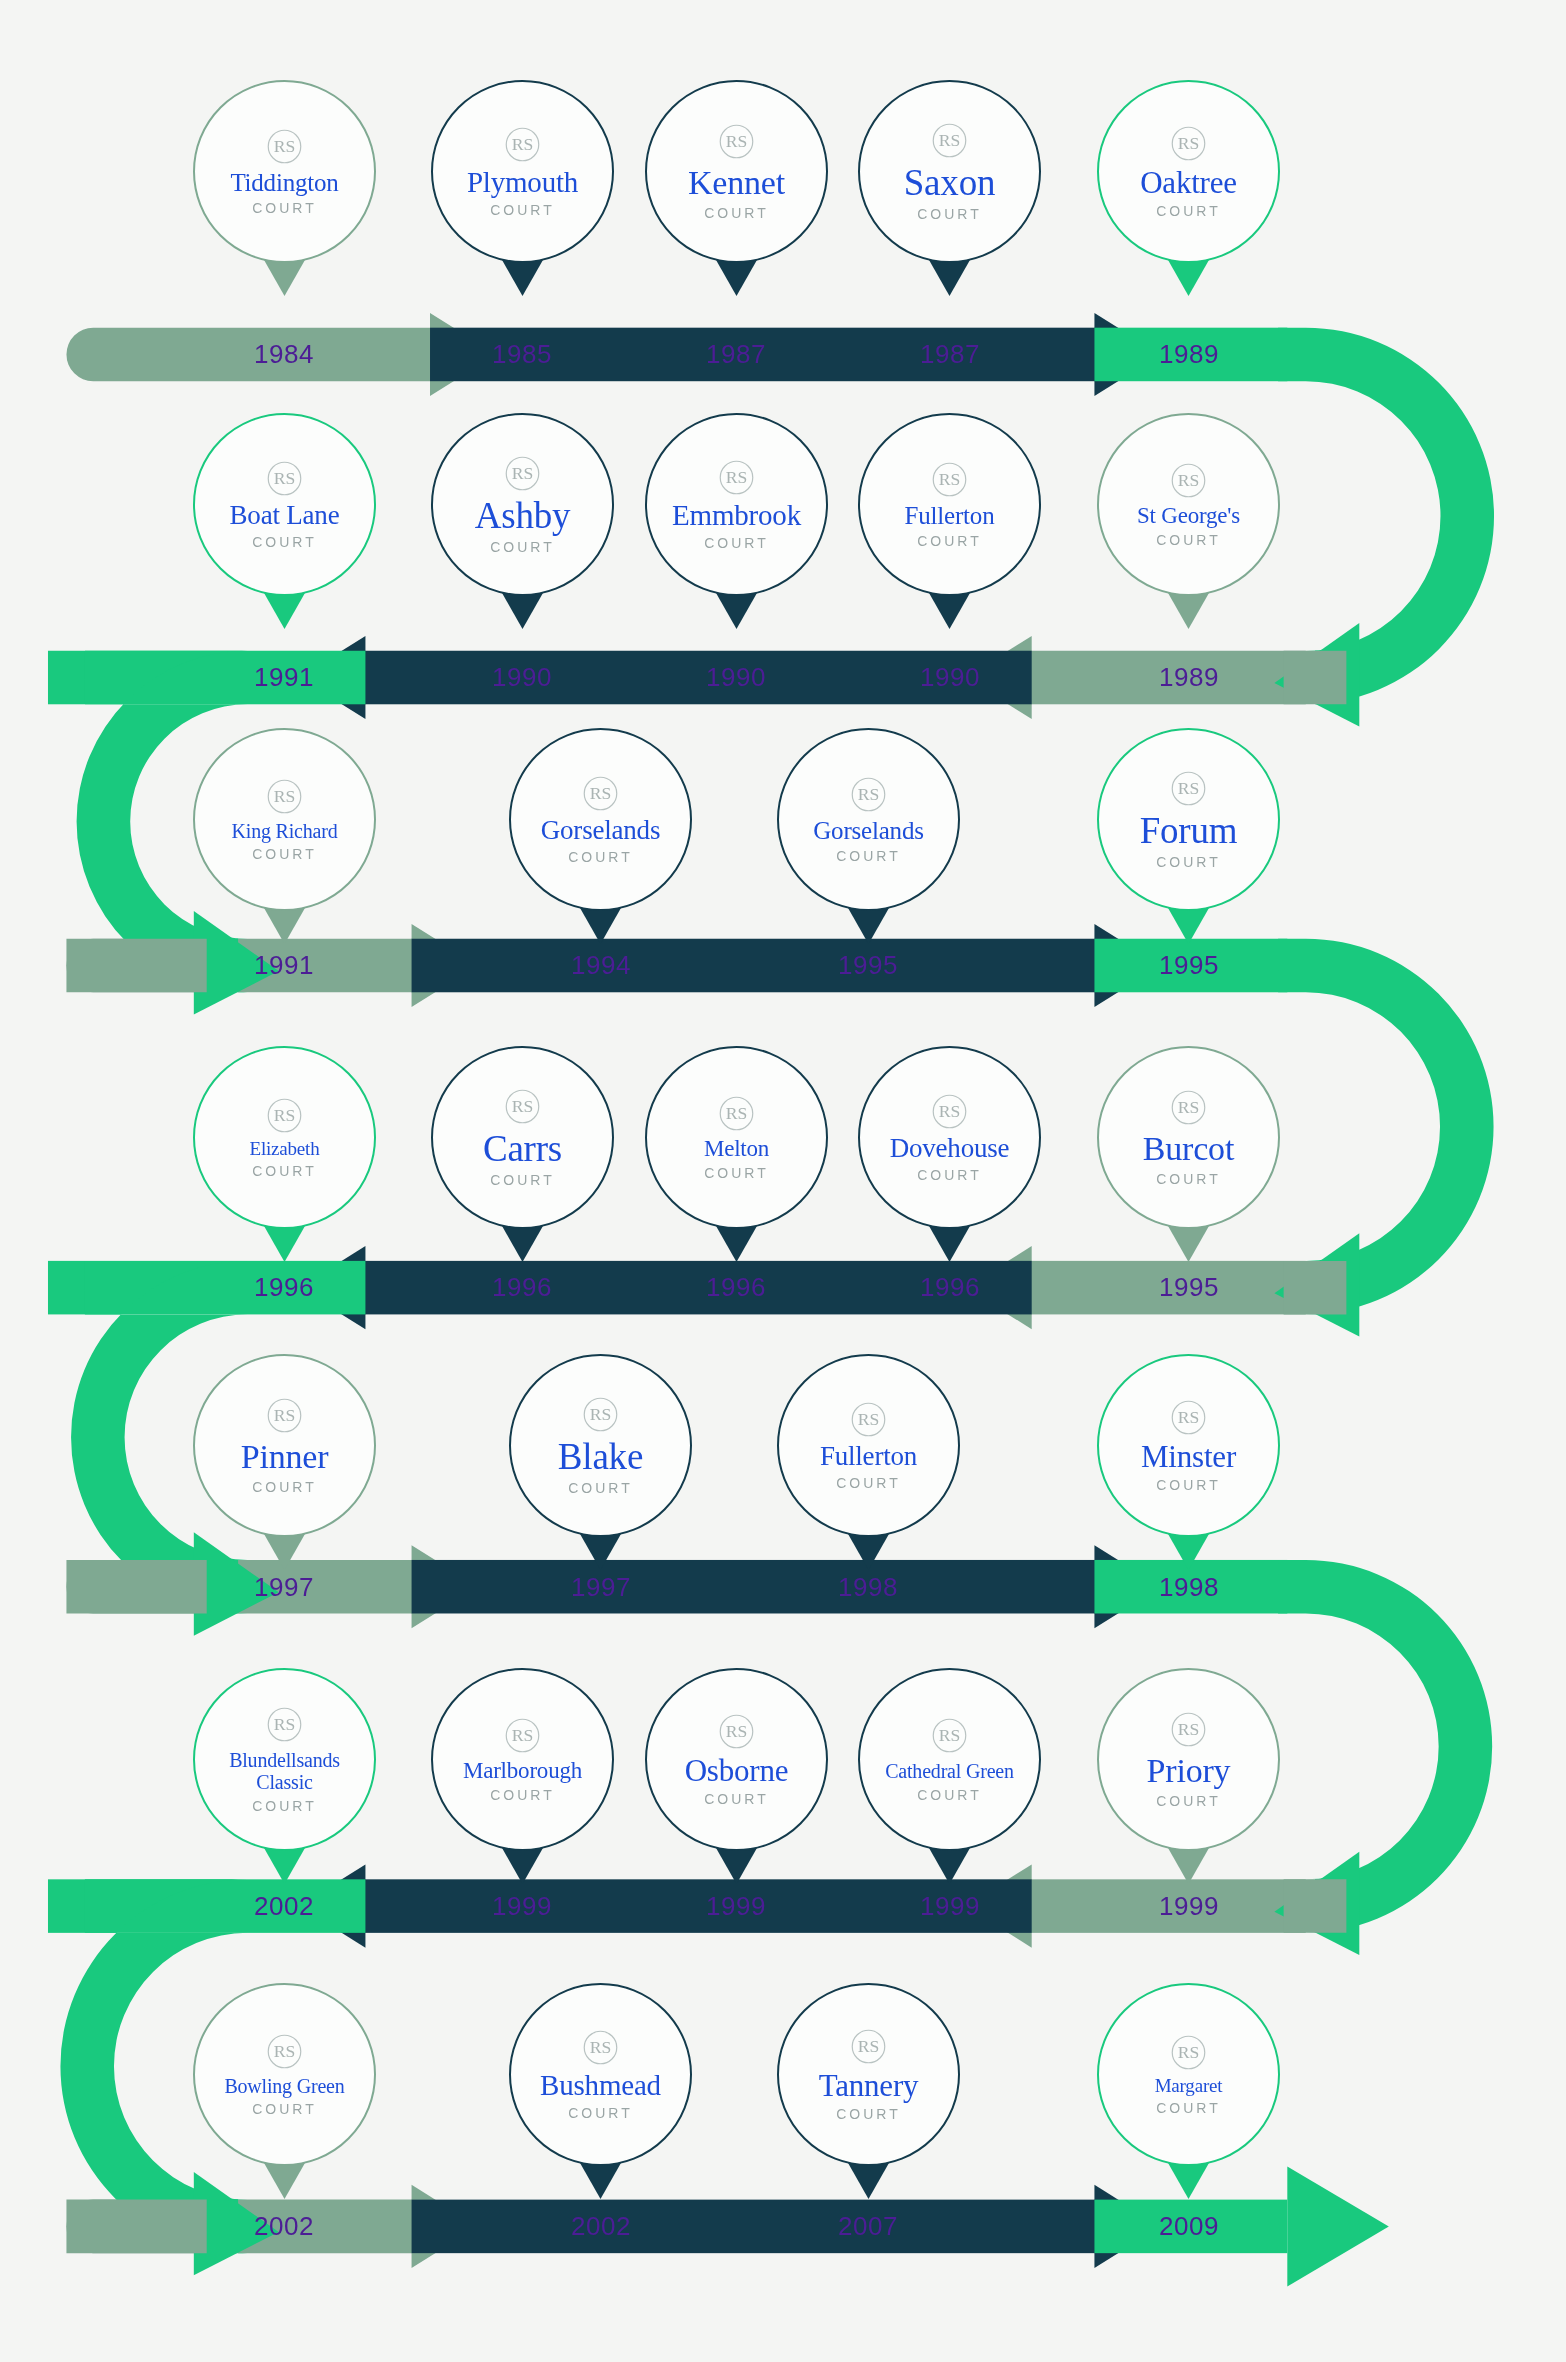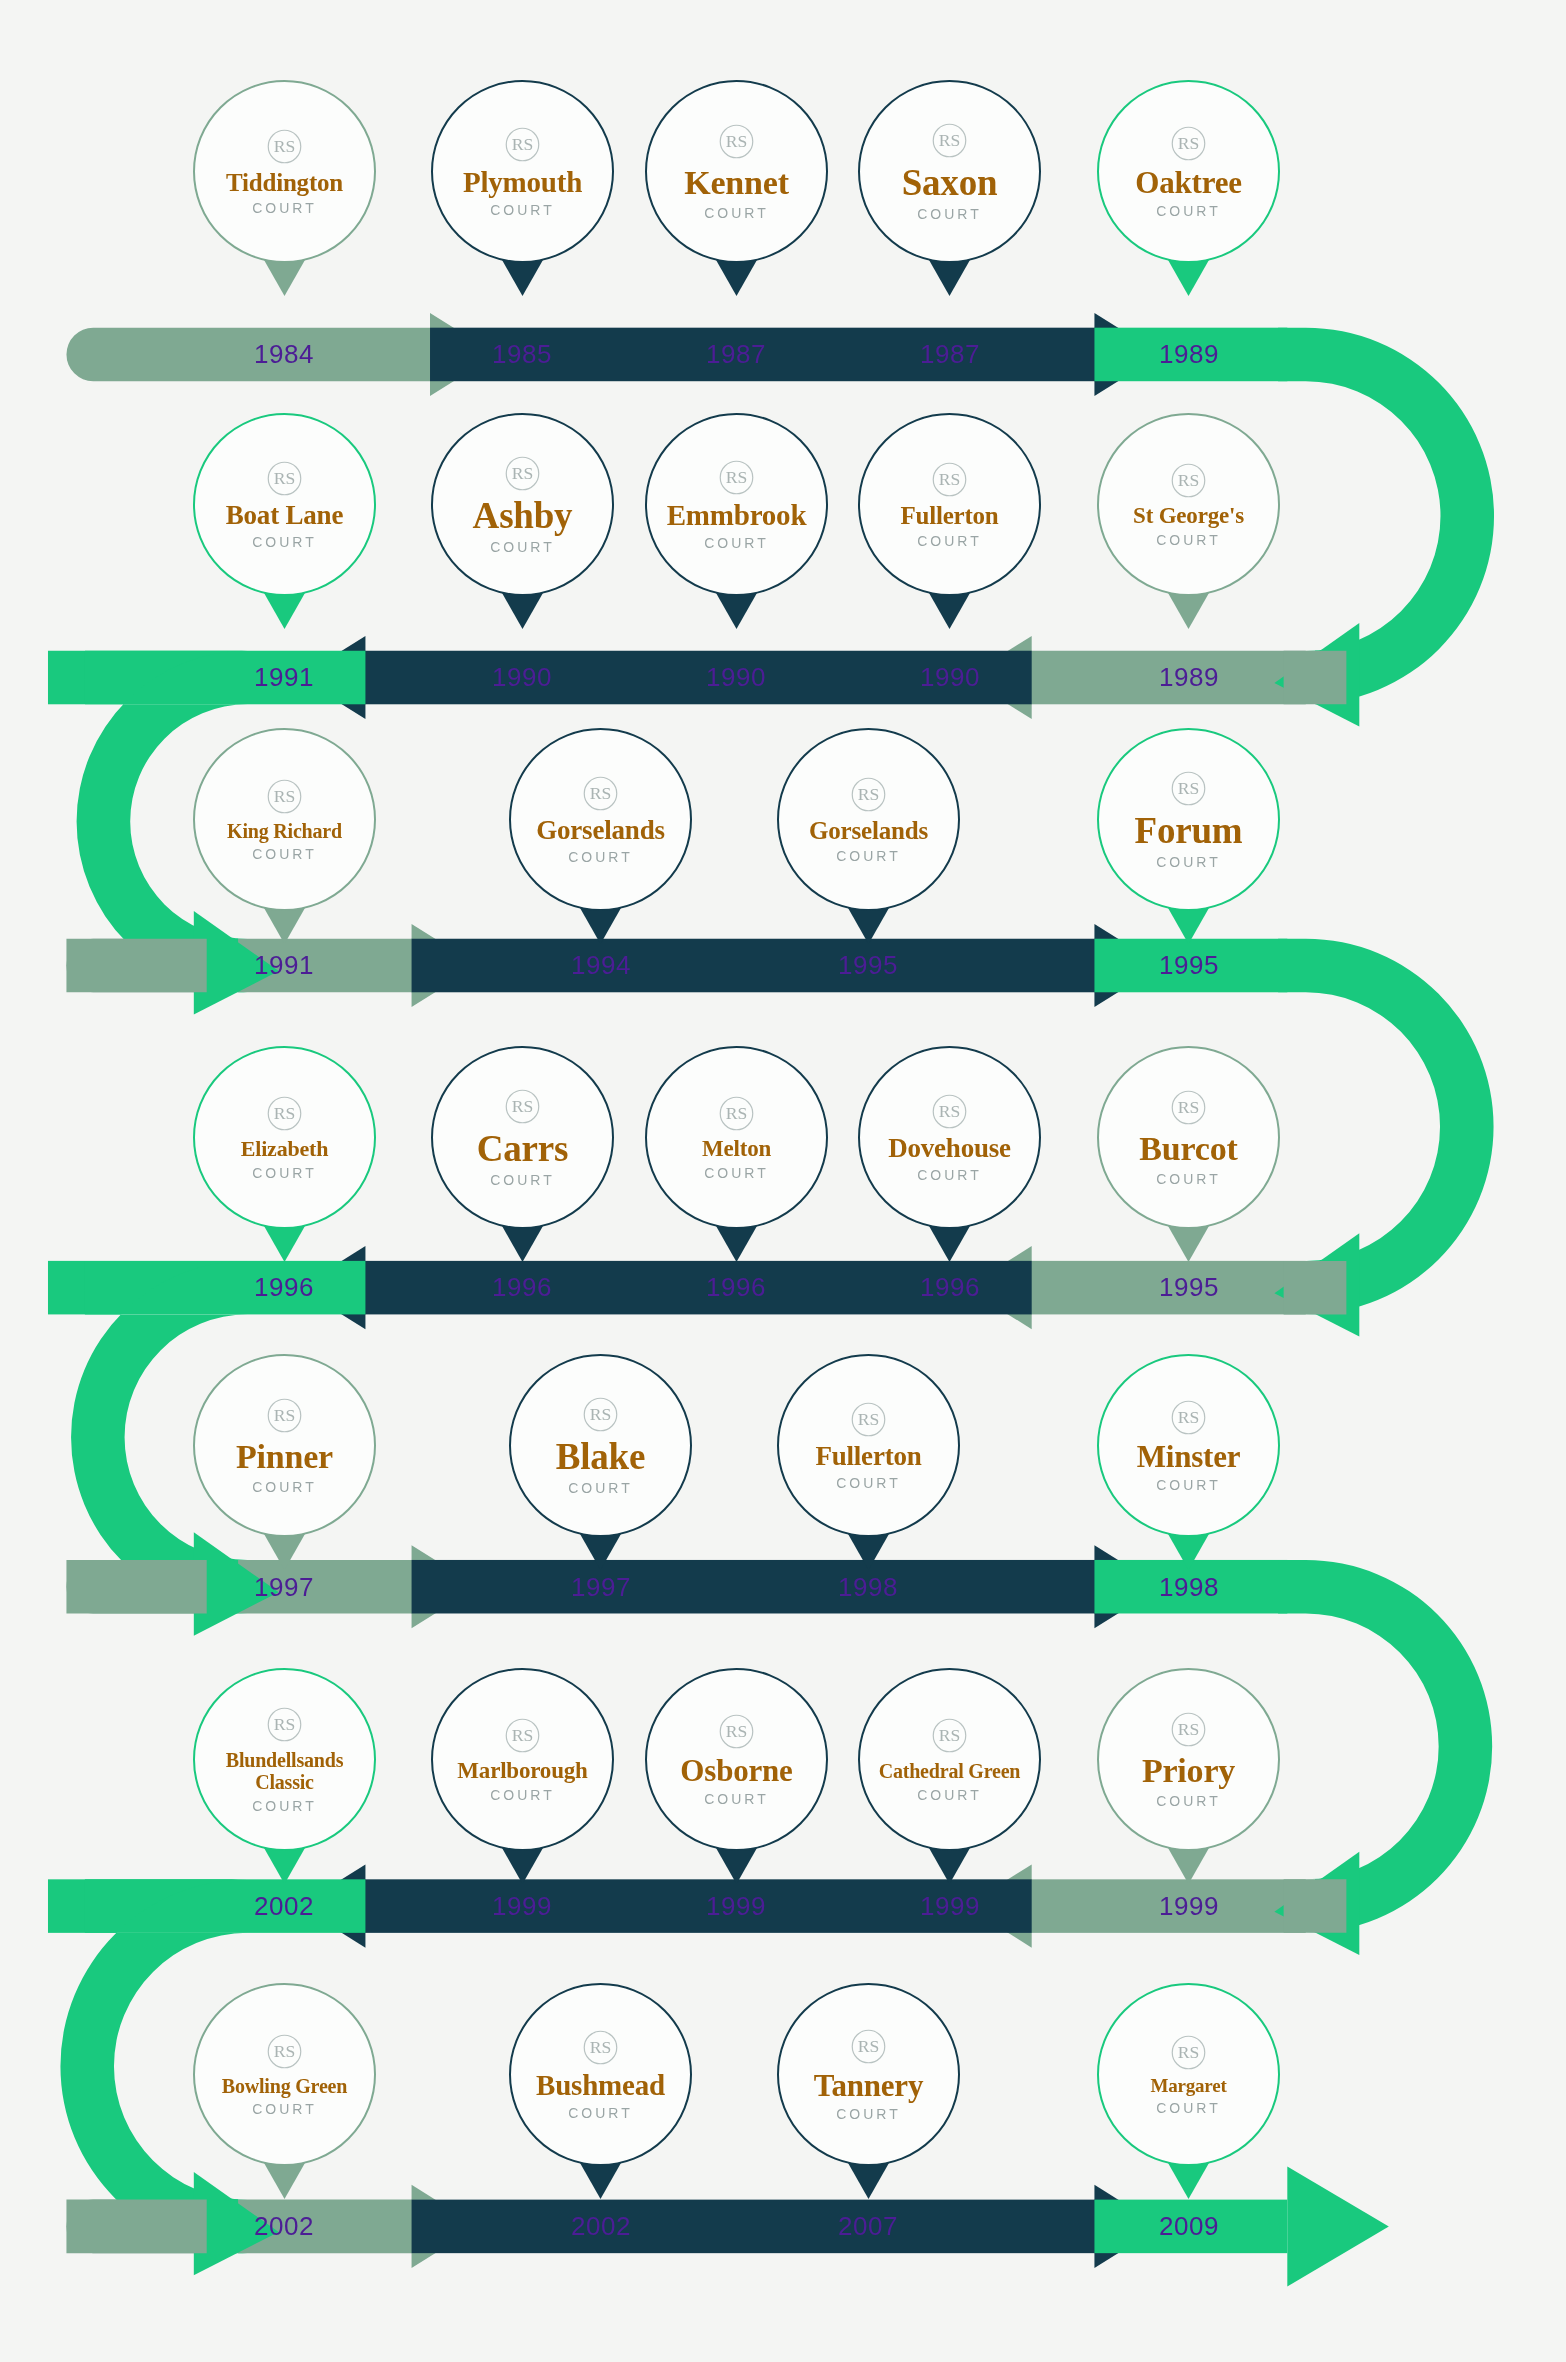--- a/index.html
+++ b/index.html
@@ -36,27 +36,26 @@
   .badge.green .tail{background:#19c97e;}
 
   .binner{
     position:absolute;left:0;top:0;width:183px;height:183px;
     display:flex;flex-direction:column;align-items:center;justify-content:center;
     z-index:3;
   }
   .mono{display:block;margin-bottom:4.6px;}
   .bname{
     font-family:"Liberation Serif", serif;
-    color:#a16207;
+    color:#1d4ed8;
     line-height:1.02;
     text-align:center;
     letter-spacing:-0.2px;
     max-width:162px;
     white-space:nowrap;
-    font-weight:bold;
   }
   .bname.two{white-space:normal;line-height:1.12;}
   .bsub{
     font-family:"Liberation Sans", sans-serif;
     color:#9aa5a5;
     letter-spacing:3px;
     font-size:14px;
     margin-top:4.6px;
   }
 
@@ -374,21 +373,21 @@
        </div>
       </div>
       <div class="badge green" style="left: 193px; top: 1046px;">
         <div class="tail"></div>
        <div class="disc"></div>
        <div class="binner">
          <svg class="mono" width="39" height="39" viewBox="0 0 42 42">
     <circle cx="21" cy="21" r="17.5" fill="none" stroke="#b9c3c2" stroke-width="1.3"></circle>
     <text x="21" y="27" text-anchor="middle" font-family="Liberation Serif, serif" font-size="19" fill="#aab4b3">RS</text>
   </svg>
-         <div class="bname" style="font-size:22px">Elizabeth</div>
+         <div class="bname" style="font-size:19px">Elizabeth</div>
          <div class="bsub">COURT</div>
        </div>
       </div>
       <div class="badge navy" style="left: 431px; top: 1046px;">
         <div class="tail"></div>
        <div class="disc"></div>
        <div class="binner">
          <svg class="mono" width="39" height="39" viewBox="0 0 42 42">
     <circle cx="21" cy="21" r="17.5" fill="none" stroke="#b9c3c2" stroke-width="1.3"></circle>
     <text x="21" y="27" text-anchor="middle" font-family="Liberation Serif, serif" font-size="19" fill="#aab4b3">RS</text>

